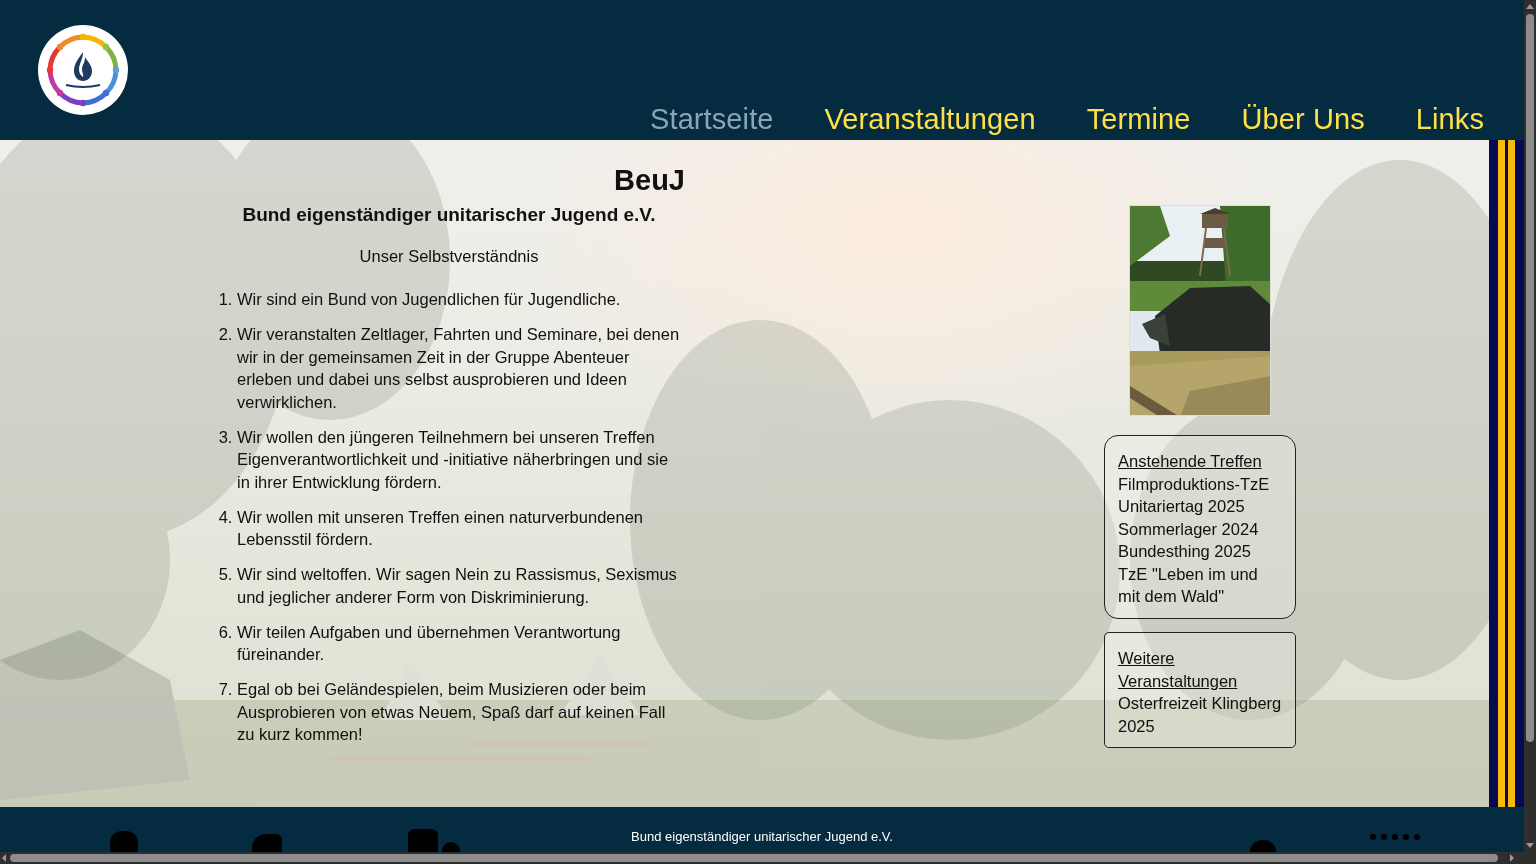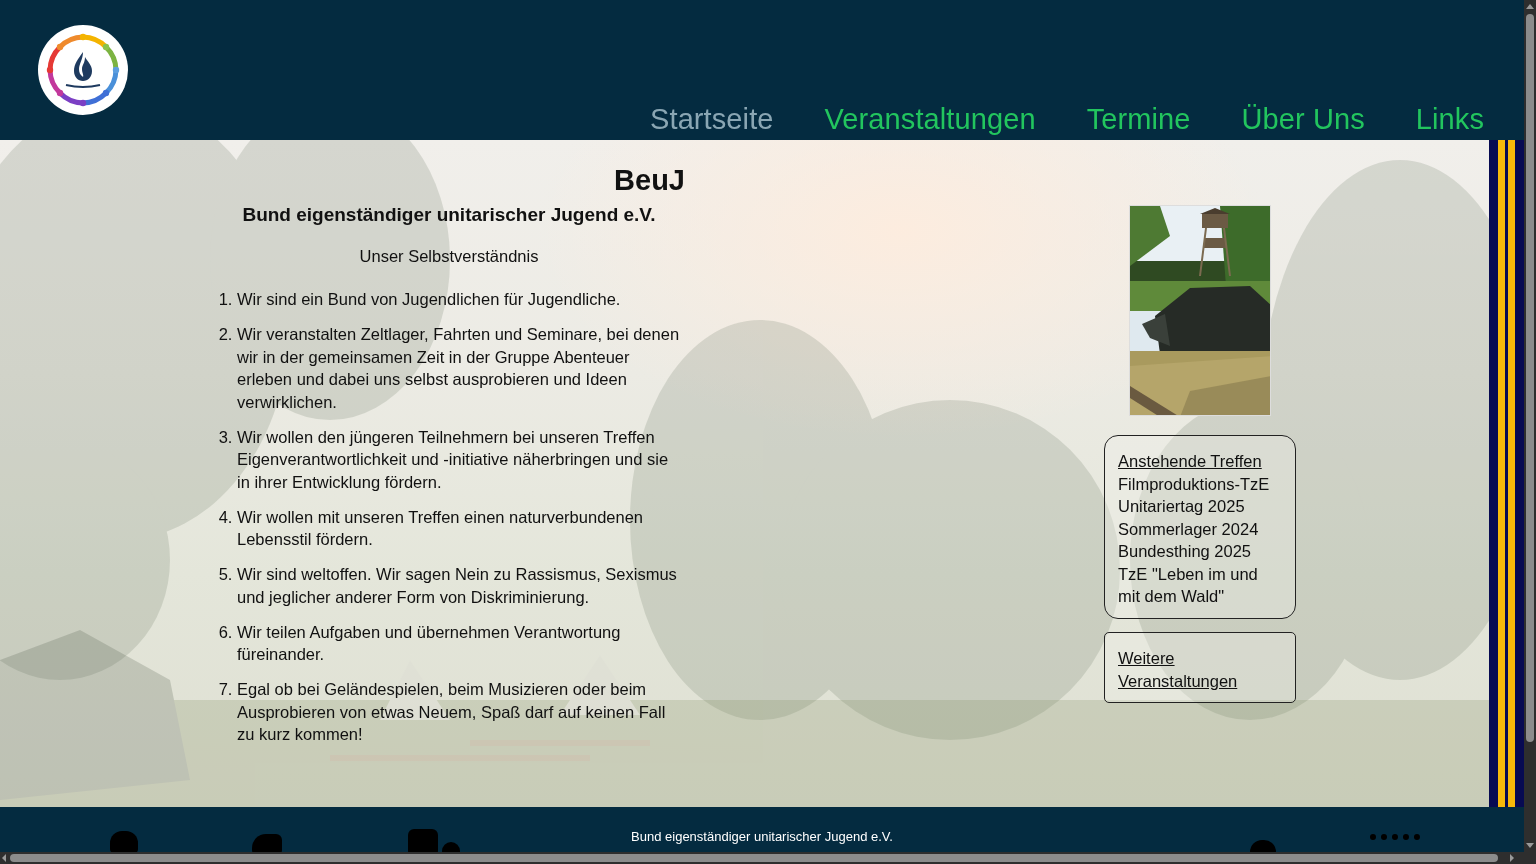--- a/index.html
+++ b/index.html
@@ -6,21 +6,21 @@
     html, body { width: 1536px; height: 864px; overflow: hidden; background: #2b2b2b; }
     body { font-family: "Liberation Sans", "DejaVu Sans", sans-serif; position: relative; }
 
     .viewport { position: absolute; left: 0; top: 0; width: 1524px; height: 852px; overflow: hidden; }
 
     
     .header { position: absolute; left: 0; top: 0; width: 1524px; height: 140px; background: #042b40; }
     .logo { position: absolute; left: 38px; top: 25px; width: 90px; height: 90px; border-radius: 50%; background: #ffffff; }
     .logo svg { width: 90px; height: 90px; display: block; }
     .nav { position: absolute; right: 40px; top: 50px; display: flex; gap: 51px; margin-top: 48px; }
-    .nav a { font-size: 29px; color: #22c55e; text-decoration: none; letter-spacing: 0.1px; line-height: 42px; cursor: pointer; }
+    .nav a { font-size: 29px; color: #fde047; text-decoration: none; letter-spacing: 0.1px; line-height: 42px; cursor: pointer; }
     .nav a.active { color: #8aa6b3; }
 
     
     .main { position: absolute; left: 0; top: 140px; width: 1489px; height: 667px; overflow: hidden;
       background:
         radial-gradient(ellipse 520px 300px at 900px 90px, rgba(253,236,222,0.95), rgba(253,236,222,0) 70%),
         linear-gradient(180deg, #f1efeb 0%, #ecebe4 35%, #e4e6da 65%, #dedfd2 100%);
     }
     .bg-trees { position: absolute; inset: 0; pointer-events: none; }
     .stripes { position: absolute; left: 1489px; top: 140px; width: 35px; height: 667px; background: #070a52; }
@@ -159,20 +159,21 @@
       <a class="box-title">Anstehende Treffen</a>
       <span class="box-item">Filmproduktions-TzE</span>
       <span class="box-item">Unitariertag 2025</span>
       <span class="box-item">Sommerlager 2024</span>
       <span class="box-item">Bundesthing 2025</span>
       <span class="box-item">TzE "Leben im und mit dem Wald"</span>
     </div>
 
     <div class="box" style="top:492px;">
       <a class="box-title">Weitere Veranstaltungen</a>
+      <span class="box-item">Osterfreizeit Klingberg 2025</span>
     </div>
   </main>
 
   <div class="stripes">
     <div class="s" style="left:9px;"></div>
     <div class="s" style="left:19px;"></div>
   </div>
 
   <footer class="footer">
     <div class="sil" style="left:110px;top:24px;width:28px;height:22px;border-radius:12px 12px 4px 4px;"></div>

